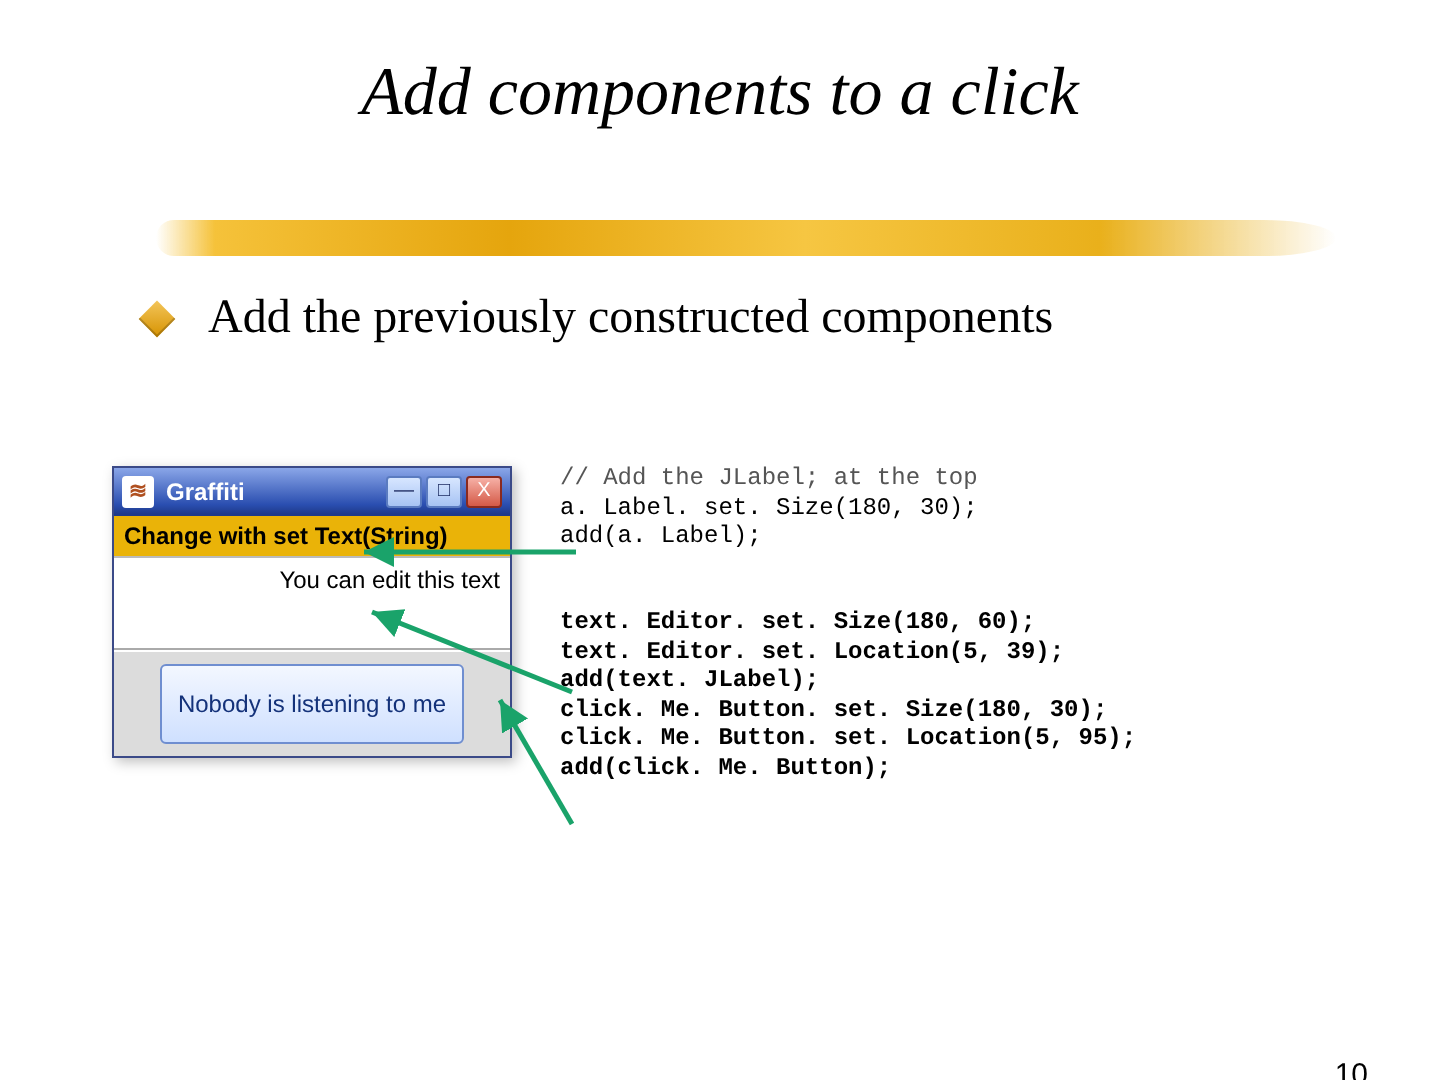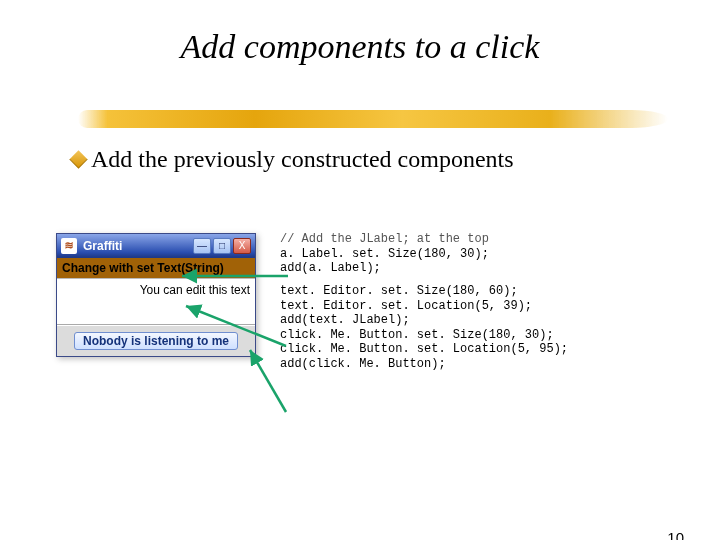--- a/index.html
+++ b/index.html
@@ -43,21 +43,21 @@
     border-radius: 10px 40px 40px 10px / 10px 10px 10px 10px;
     filter: blur(0.2px);
   }
 
   .bullet-row {
     position: absolute;
     left: 72px;
     top: 118px;
     display: flex;
     align-items: center;
-    gap: 6px;
+    gap: 19px;
     font-size: 24px;
   }
   .diamond {
     width: 13px; height: 13px;
     display: inline-block;
     transform: rotate(45deg);
     background: linear-gradient(135deg, #f3c55a 0%, #d69200 100%);
     box-shadow: inset -1px -1px 0 rgba(0,0,0,.2);
   }
 
@@ -97,47 +97,47 @@
   .jwin .wb {
     width: 18px; height: 16px;
     background: linear-gradient(#d7e6ff,#a7c3f3);
     border: 1px solid #5a7bc0;
     border-radius: 2px;
     display: flex; align-items: center; justify-content: center;
     color: #1c2a60; font-size: 10px;
   }
   .jwin .wb.close { background: linear-gradient(#f6b0a6,#d45a47); border-color:#8a2a1e; color:#fff; }
   .jwin .label {
-    background:#a16207;
+    background:#eab308;
     padding: 3px 5px;
     font-weight:bold;
     border-bottom: 1px solid #bbb;
     color:#000;
   }
   .jwin .editor {
     padding: 4px 5px 22px 5px;
     color:#000;
     background:#fff;
     border-bottom: 1px solid #aaa;
     min-height: 46px;
     text-align: right;
   }
   .jwin .btnarea {
     background:#dcdcdc;
     padding: 6px 4px;
     display:flex; justify-content:center;
     border-top:1px solid #fff;
   }
   .jwin .jbutton {
-    font-weight:bold;
+    font-weight:normal;
     color:#14327a;
     background: linear-gradient(#f3f7ff,#cfe0ff);
     border: 1px solid #6f8ed0;
     border-radius: 3px;
-    padding: 1px 8px;
+    padding: 12px 8px;
     font-size: 12px;
   }
 
   
   svg.arrows {
     position:absolute;
     left:0; top:0;
     width:720px; height:540px;
     pointer-events:none;
   }
@@ -146,21 +146,21 @@
     position:absolute;
     left: 280px;
     top: 204px;
     width: 420px;
     font-family: "Courier New", Courier, monospace;
     font-size: 12px;
     line-height: 1.22;
     color:#000;
     white-space: nowrap;
   }
-  .code .block2 { margin-top: 8px; }
+  .code .block2 { margin-top: 28px; font-weight: bold; }
   .code .cmt { color:#555; }
 
   .pagenum {
     position:absolute;
     right: 36px;
     bottom: 22px;
     font-family: Arial, sans-serif;
     font-size: 15px;
     color:#000;
   }

